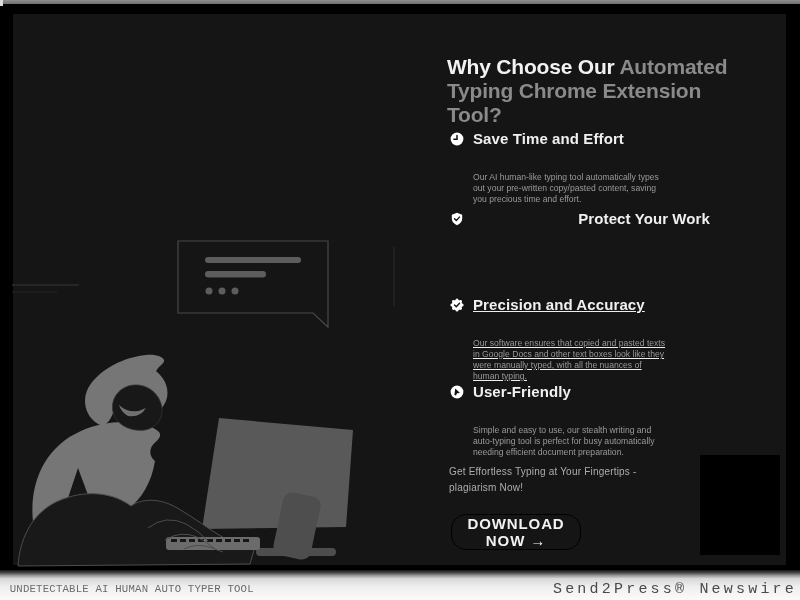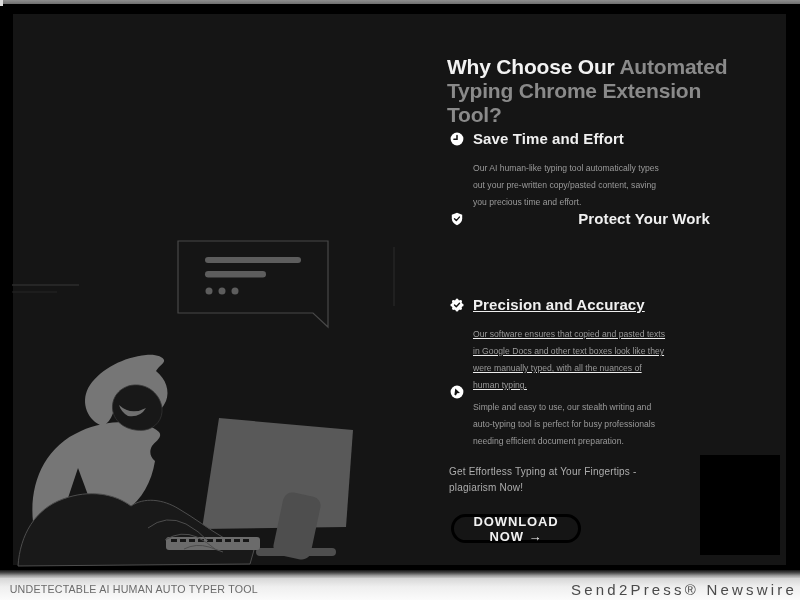--- a/index.html
+++ b/index.html
@@ -21,36 +21,36 @@
   .content{position:absolute;left:447px;top:4px;width:340px;height:566px;color:#eee;}
   .title{position:absolute;left:0;top:37px;width:295px;font-size:21px;line-height:24px;
     font-weight:bold;letter-spacing:-0.2px;}
   .title .w{color:#f2f2f2;}
   .title .g{color:#8a8a8a;}
 
   .feature{position:absolute;left:3px;display:flex;gap:9px;width:260px;}
   .feature .fic{flex:0 0 14px;width:14px;height:14px;margin-top:0px;}
   .feature .ftxt{flex:1;}
   .feature h3{margin:0;font-size:15px;line-height:14px;font-weight:bold;color:#f0f0f0;letter-spacing:0.1px;}
-  .feature p{margin:14px 0 0 0;font-size:8.6px;line-height:17px;color:#9a9a9a;max-width:196px;}
+  .feature p{margin:26px 0 0 0;font-size:8.6px;line-height:11px;color:#9a9a9a;max-width:196px;}
   .f0{top:128px;} .f1{top:208px;text-align:right;} .f2{top:294px;text-decoration:underline;} .f3{top:381px;}
 
   .cta{position:absolute;left:2px;top:460px;width:270px;font-size:10px;line-height:15.5px;
     font-weight:normal;color:#adadad;letter-spacing:0.2px;}
-  .dl-btn{position:absolute;left:4px;top:510px;width:130px;height:29px;border:3px solid #000000;
+  .dl-btn{position:absolute;left:4px;top:510px;width:130px;height:36px;border:1px solid #000000;
     border-radius:15px;background:transparent;color:#f2f2f2;font-family:"Liberation Sans",sans-serif;
-    font-size:13px;font-weight:bold;letter-spacing:0.9px;cursor:pointer;display:flex;
+    font-size:15px;font-weight:bold;letter-spacing:0.9px;cursor:pointer;display:flex;
     align-items:center;justify-content:center;}
 
   
   .divider{position:absolute;left:0;top:570px;width:800px;height:8px;
     background:linear-gradient(180deg,#141414 0%,#4a4a4a 35%,#9a9a9a 70%,#c9c9c9 100%);}
   .footer{position:absolute;left:0;top:578px;width:800px;height:22px;
     background:linear-gradient(180deg,#d6d6d6 0%,#efefef 40%,#fbfbfb 100%);
-    display:flex;align-items:center;justify-content:space-between;}
+    display:flex;align-items:center;justify-content:space-between;font-family:Liberation Mono, monospace;}
   .footer .fl{padding-left:10px;font-size:11px;color:#6b6b6b;letter-spacing:0.2px;transform:scaleX(0.97);transform-origin:left center;}
   .footer .fr{padding-right:3px;font-size:15px;color:#4a4a4a;letter-spacing:3.2px;}
 </style>
 </head>
 <body>
 
 <div class="stage">
   <div class="top-strip"></div>
   <div class="frame">
     <div class="panel"></div>
@@ -156,21 +156,22 @@
         <p>Our software ensures that copied and pasted texts in Google Docs and other text boxes look like they were manually typed, with all the nuances of human typing.</p>
       </div>
     </div>
 
     <div class="feature f3">
       <svg class="fic" viewBox="0 0 14 14">
         <circle cx="7" cy="7" r="6.4" fill="#fff"></circle>
         <path d="M4.4,9.8 L5.3,3.6 L10,8 L7.1,8.2 L5.9,10.6 Z" fill="#111"></path>
       </svg>
       <div class="ftxt">
-        <p>Simple and easy to use, our stealth writing and auto-typing tool is perfect for busy professionals needing efficient document preparation.</p>
+        <h3>User-Friendly</h3>
+        <p>Simple and easy to use, our stealth writing and auto-typing tool is perfect for busy automatically needing efficient document preparation.</p>
       </div>
     </div>
 
     <div class="cta">
       <div>Get Effortless Typing at Your Fingertips -</div>
       <div>plagiarism Now!</div>
     </div>
 
     <button class="dl-btn">DOWNLOAD NOW →</button>
   </div>

